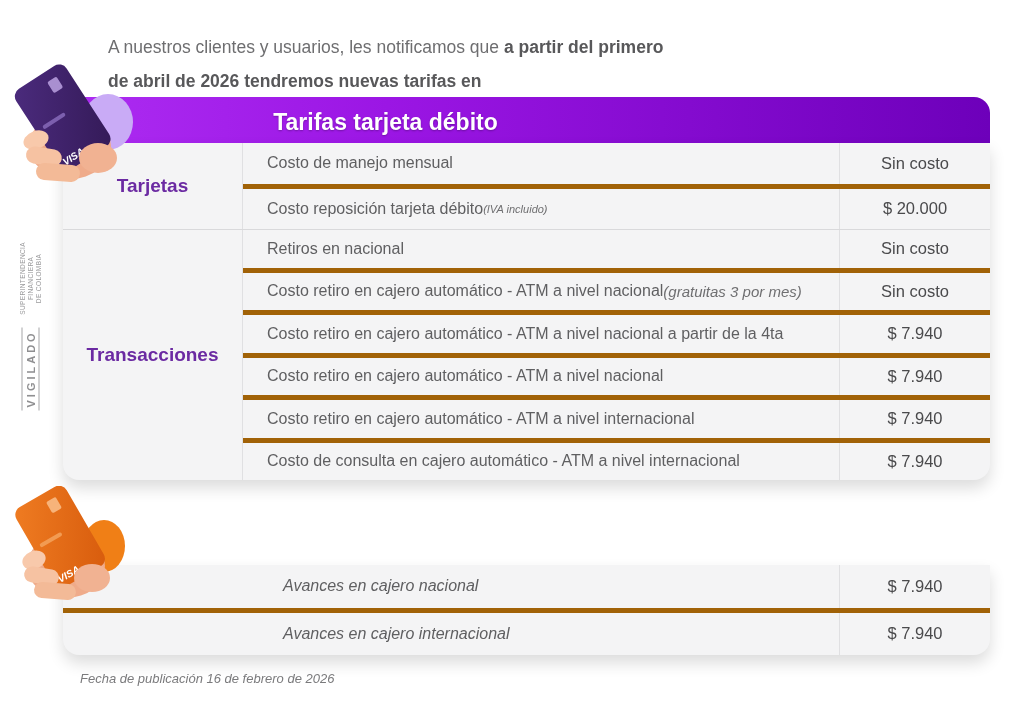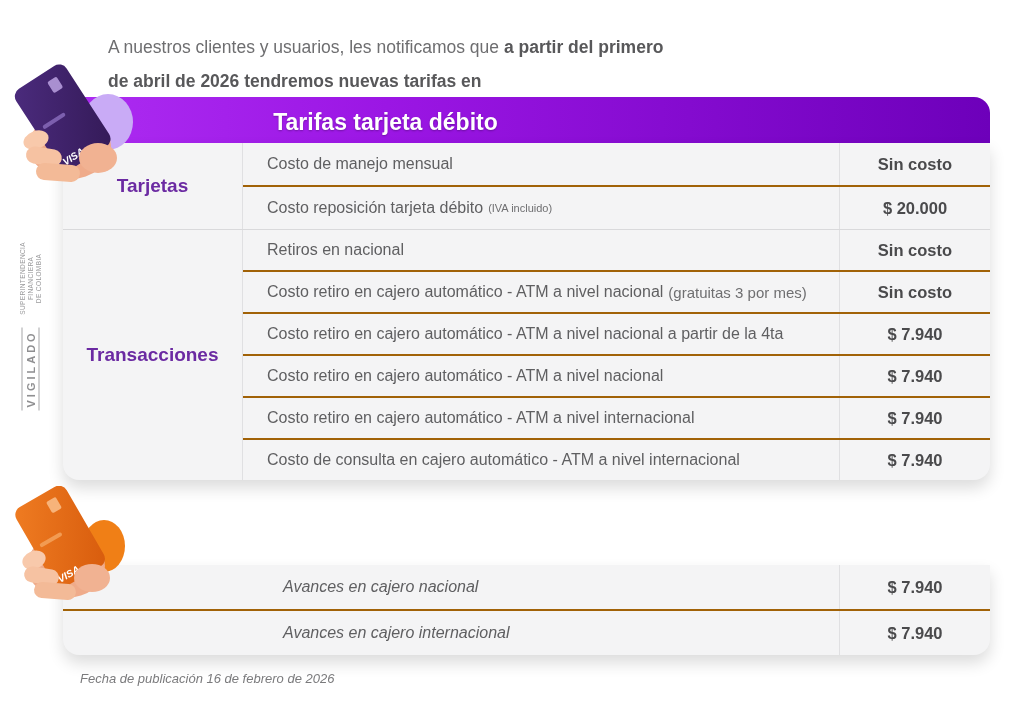--- a/index.html
+++ b/index.html
@@ -40,29 +40,29 @@
   .group { display:flex; }
   .group + .group { border-top:1px solid #d9d9db; }
   .group-tarjetas { height:86px; }
   .group-trans { height:251px; }
   .group-side { width:180px; border-right:1px solid #e0e0e2; display:flex;
                 align-items:center; justify-content:center; }
   .group-side-label { color:var(--sidebar-purple,#6b2aa2); font-size:19px; font-weight:bold; }
   .group-rows { flex:1; display:flex; flex-direction:column; }
 
   .row { flex:1; display:flex; align-items:stretch; }
-  .group-rows .row + .row, .body-credit .row + .row { border-top:2px solid #a16207; }
+  .group-rows .row + .row, .body-credit .row + .row { border-top:5px solid #a16207; }
   .row-label { flex:1; display:flex; align-items:center; padding-left:24px;
                font-size:16px; color:#5f5f61; }
   .body-credit .row-label { padding-left:220px;font-style:italic; }
-  .note { margin-left:5px; color:#6f6f71; font-size:15px; }
+  .note { font-style:italic; color:#6f6f71; font-size:15px; }
   .note.sm { font-size:11px; }
   .row-value { width:151px; border-left:1px solid #e0e0e2; display:flex;
                align-items:center; justify-content:center;
-               font-size:16.5px; font-weight:bold; color:#4a4a4c; }
+               font-size:16.5px; font-weight:normal; color:#4a4a4c; }
 
   
   .footer { position:absolute; left:80px; top:671px; font-size:13px;
             font-style:italic; color:#7a7a7c; }
 
   
   .illus { position:absolute; z-index:5; }
   .illus-debit { left:4px; top:64px; }
   .illus-credit { left:4px; top:486px; }
 </style>

